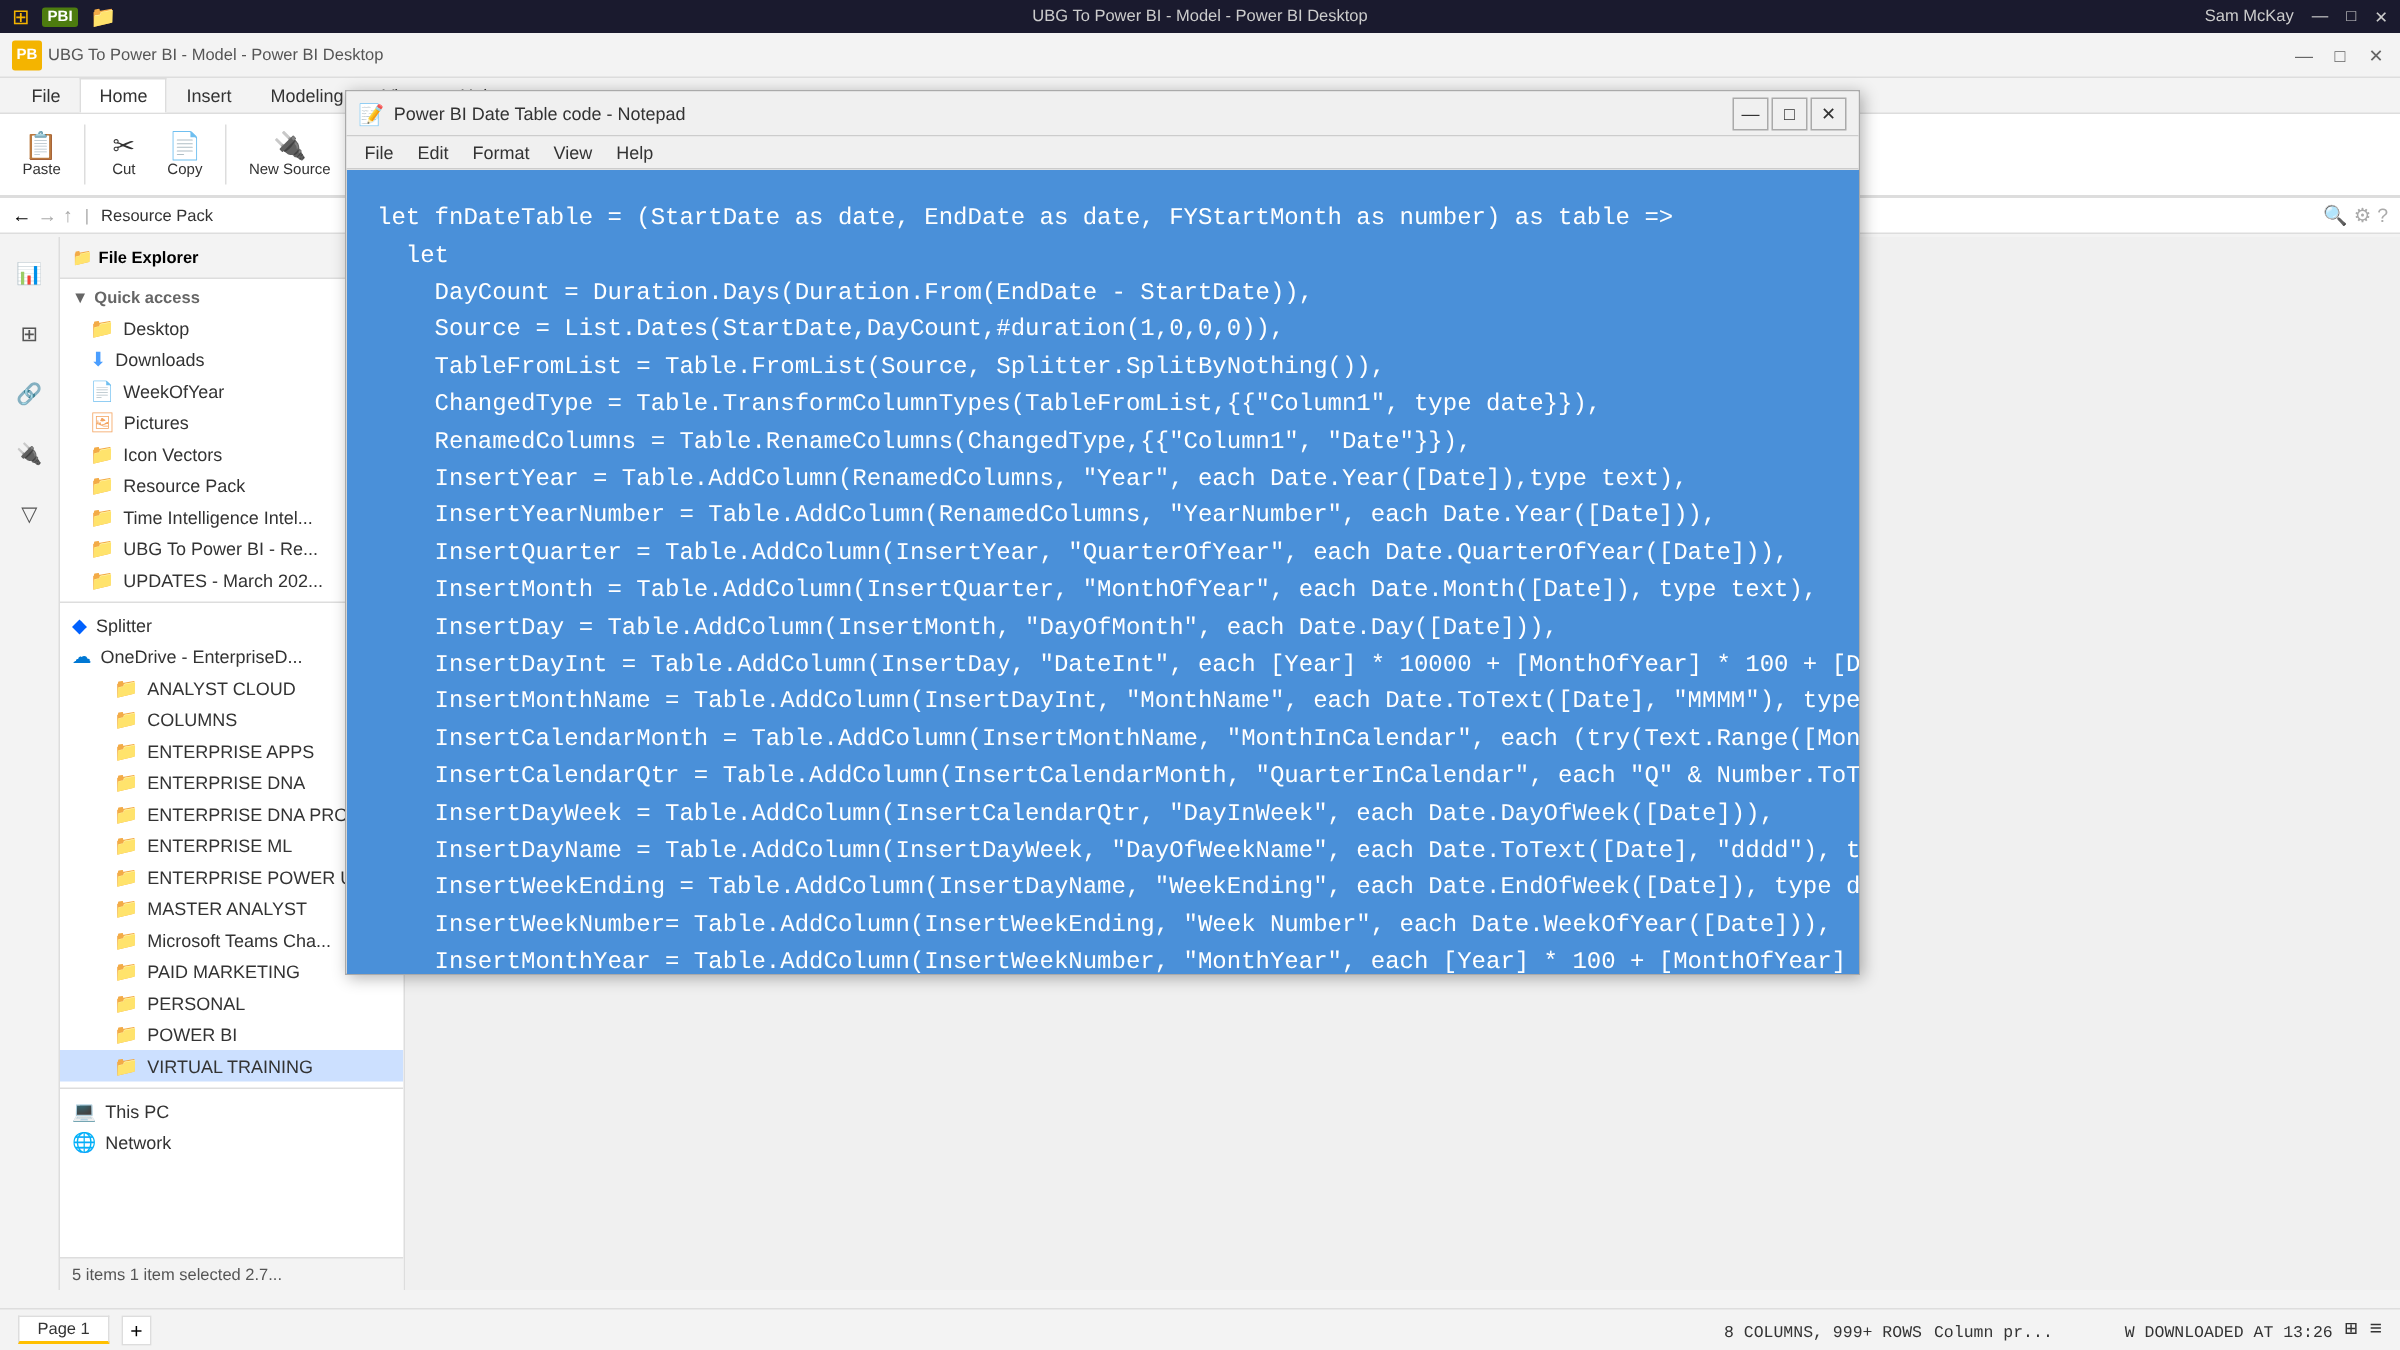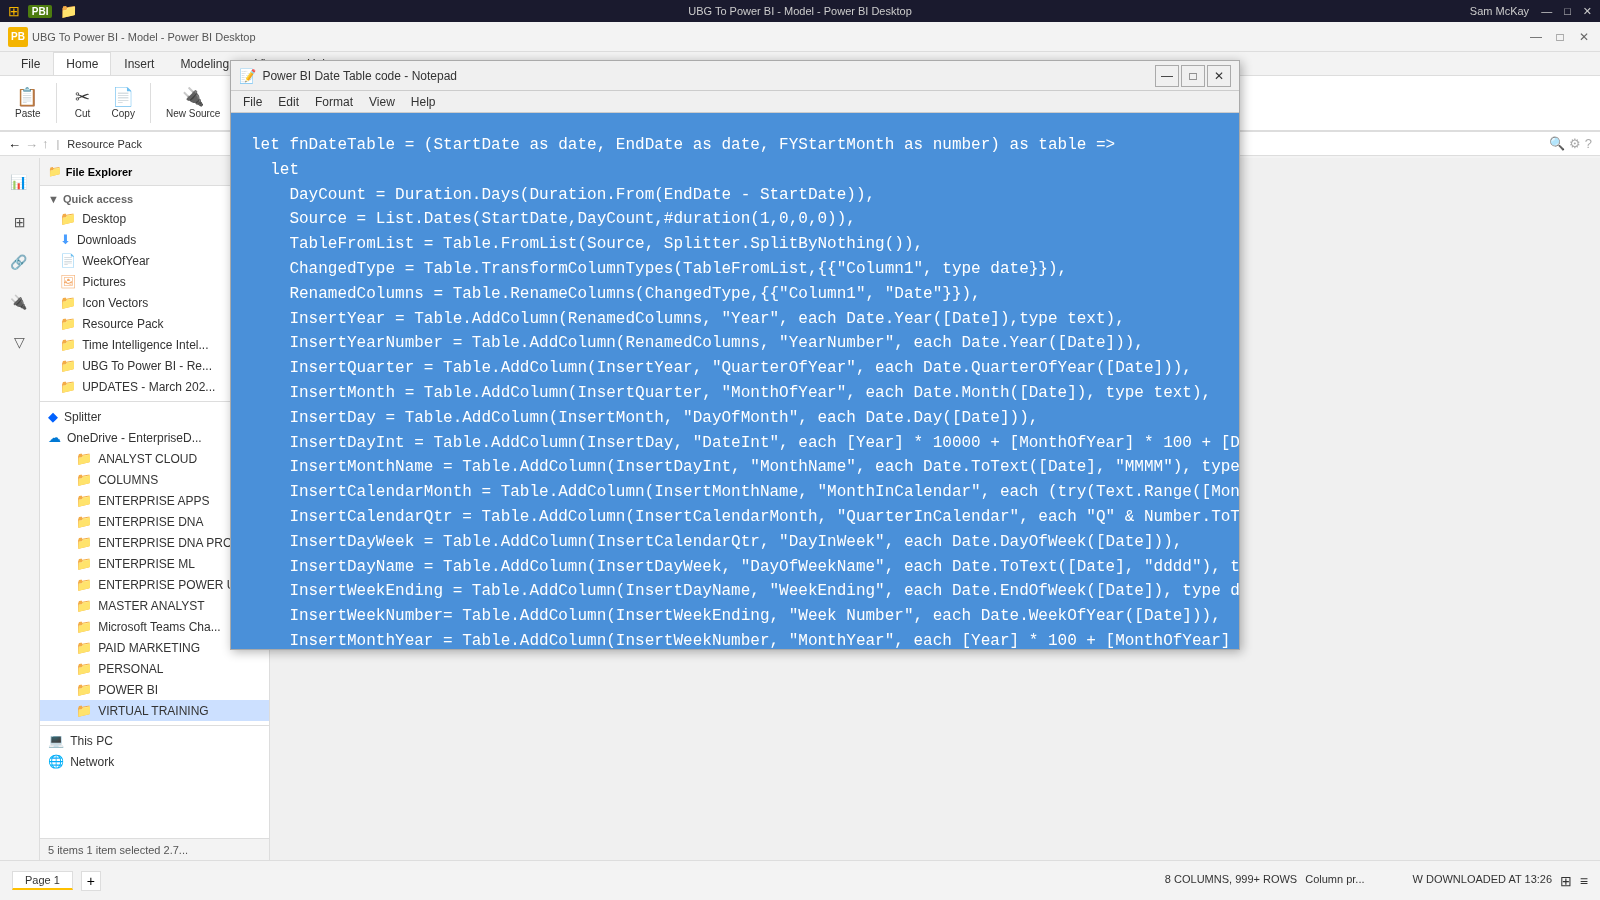--- a/index.html
+++ b/index.html
@@ -44,22 +44,22 @@
     .folder-icon.blue { color: #4a9eff; }
     .folder-icon.special { color: #1e90ff; }
     .explorer-status { height: 22px; border-top: 1px solid #ddd; background: #f3f3f3; display: flex; align-items: center; padding: 0 8px; font-size: 11px; color: #555; }
     .section-divider { height: 1px; background: #ddd; margin: 4px 0; }
     .quick-access-header { padding: 3px 8px; font-size: 11px; color: #666; font-weight: 600; display: flex; align-items: center; gap: 4px; }
 
     
     .main-content { flex: 1; background: #f0f0f0; position: relative; display: flex; flex-direction: column; }
 
     
-    .status-bar { position: absolute; bottom: 0; left: 0; right: 0; height: 40px; background: #f3f3f3; border-top: 1px solid #ddd; display: flex; align-items: center; padding: 0 12px; gap: 12px; font-size: 11px; color: #333; }
-    .status-bar-right { margin-left: auto; display: flex; gap: 8px; align-items: flex-start; }
+    .status-bar { position: absolute; bottom: 0; left: 0; right: 0; height: 28px; background: #f3f3f3; border-top: 1px solid #ddd; display: flex; align-items: center; padding: 0 12px; gap: 12px; font-size: 11px; color: #333; }
+    .status-bar-right { margin-left: auto; display: flex; gap: 8px; align-items: flex-end; font-family: Liberation Mono, monospace; }
 
     
     .notepad-window { position: absolute; top: 60px; left: 230px; width: 1010px; height: 590px; background: #fff; border: 1px solid #aaa; box-shadow: 2px 2px 10px rgba(0,0,0,0.3); z-index: 500; display: flex; flex-direction: column; }
     .notepad-titlebar { height: 30px; background: #f0f0f0; border-bottom: 1px solid #ccc; display: flex; align-items: center; justify-content: space-between; padding: 0 8px; user-select: none; }
     .notepad-title { font-size: 12px; color: #333; display: flex; align-items: center; gap: 6px; }
     .notepad-win-btns { display: flex; gap: 2px; }
     .notepad-btn { width: 24px; height: 22px; border: 1px solid #aaa; background: #f0f0f0; cursor: pointer; display: flex; align-items: center; justify-content: center; font-size: 12px; color: #333; }
     .notepad-menubar { height: 22px; background: #f0f0f0; border-bottom: 1px solid #ccc; display: flex; align-items: center; padding: 0 4px; gap: 0; }
     .notepad-menu-item { padding: 2px 8px; font-size: 12px; cursor: pointer; color: #333; }
     .notepad-content { flex: 1; overflow: auto; position: relative; }

